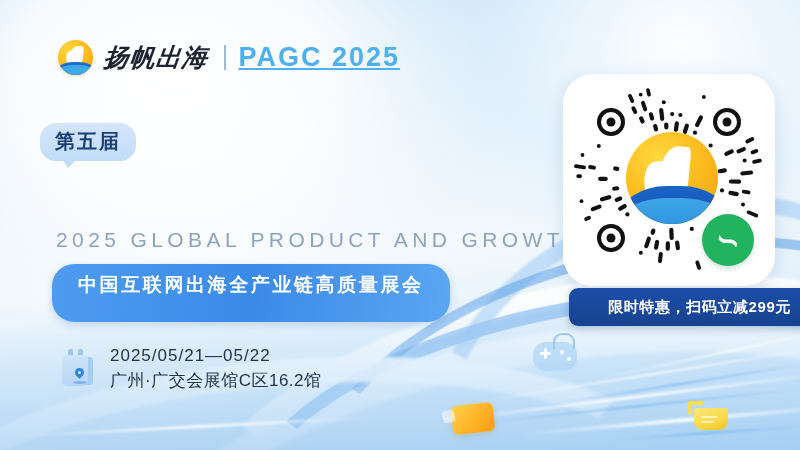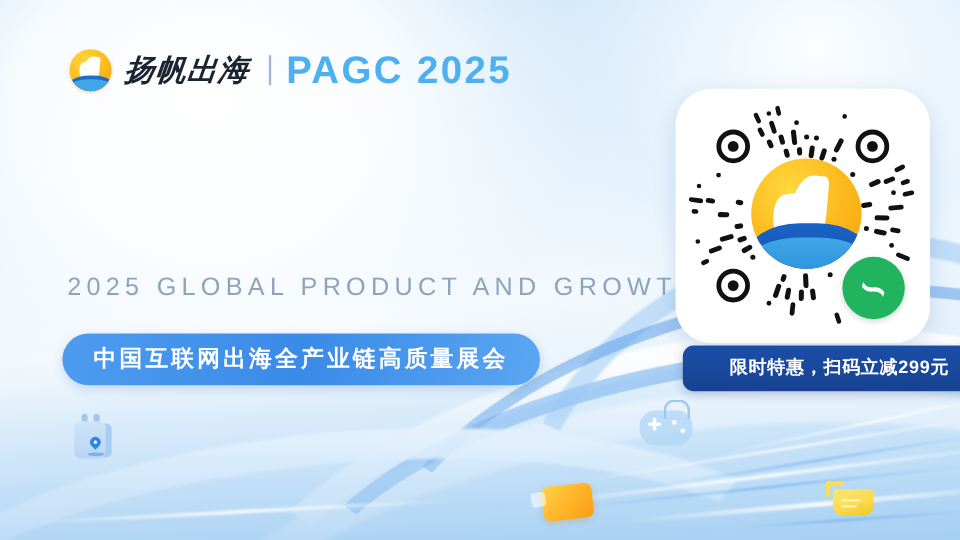--- a/index.html
+++ b/index.html
@@ -88,37 +88,37 @@
     background:#ffffff;border-radius:55% 14% 40% 12%;transform:rotate(6deg);}
   .logo-sail2{position:absolute;left:8px;top:11px;width:8px;height:13px;
     background:#ffffff;border-radius:60% 10% 45% 18%;transform:rotate(-8deg);opacity:.96;}
   .logo-wave{position:absolute;left:-3px;bottom:-4px;width:42px;height:17px;
     background:linear-gradient(180deg,#1f6fd0 0%,#1656b4 100%);border-radius:50% 50% 46% 46%/70% 70% 40% 40%;}
   .logo-wave2{position:absolute;left:-2px;bottom:-1px;width:40px;height:11px;
     background:#3fa9e8;border-radius:50% 50% 40% 40%/80% 80% 30% 30%;}
   .brand-cn{margin-left:11px;font-size:25px;font-weight:bold;color:#1b2430;
     letter-spacing:1px;font-style:italic;transform:skewX(-6deg);}
   .brand-div{margin:0 13px 0 16px;width:1.5px;height:25px;background:#9fb9d4;}
-  .brand-en{font-size:32px;font-weight:bold;color:#4eb0f0;letter-spacing:2px;}
+  .brand-en{font-size:27px;font-weight:bold;color:#4eb0f0;letter-spacing:2px;text-decoration:underline;}
 
   
   .badge{position:absolute;left:40px;top:123px;
     background:linear-gradient(180deg,#d3e6fb 0%,#c2dcf8 100%);
     border-radius:16px;padding:5px 15px 6px;}
   .badge span{font-size:20px;font-weight:bold;color:#1c3f74;letter-spacing:2px;}
   .badge:after{content:"";position:absolute;left:22px;bottom:-7px;width:0;height:0;
     border-left:6px solid transparent;border-right:9px solid transparent;border-top:9px solid #c2dcf8;}
   .title-cn{position:absolute;left:52px;top:164px;font-size:55px;font-weight:bold;
     color:#18263c;letter-spacing:2px;line-height:1.05;white-space:nowrap;
     text-shadow:0 2px 5px rgba(255,255,255,.55);}
   .title-en{position:absolute;left:56px;top:228px;font-size:21px;color:#8ea4bd;
     letter-spacing:4.4px;white-space:nowrap;font-weight:400;}
-  .pill{position:absolute;left:52px;top:278px;
+  .pill{position:absolute;left:52px;top:264px;
     background:linear-gradient(95deg,#4e9cf0 0%,#3a8ae8 50%,#5aa6f2 100%);
-    border-radius:22px;padding:8px 26px 9px;box-shadow:0 3px 9px rgba(40,110,200,.22);}
+    border-radius:22px;padding:8px 26px 24px;box-shadow:0 3px 9px rgba(40,110,200,.22);}
   .pill span{font-size:19px;font-weight:bold;color:#ffffff;letter-spacing:2.6px;white-space:nowrap;}
 
   
   .venue{position:absolute;left:58px;top:344px;display:flex;align-items:center;}
   .venue-icon{position:relative;width:42px;height:42px;flex:none;}
   .vi-back{position:absolute;left:19px;top:9px;width:16px;height:28px;border-radius:4px;
     background:rgba(152,196,240,.78);}
   .vi-main{position:absolute;left:4px;top:7px;width:26px;height:31px;border-radius:5px;
     background:linear-gradient(180deg,#cfe4f8 0%,#b6d6f4 100%);}
   .vi-t1,.vi-t2{position:absolute;top:1px;width:5px;height:8px;border-radius:2px;background:#9ec7ef;}
@@ -202,34 +202,41 @@
       <div class="logo-sail2"></div>
       <div class="logo-sail"></div>
       <div class="logo-wave"></div>
       <div class="logo-wave2"></div>
     </div>
     <div class="brand-cn">扬帆出海</div>
     <div class="brand-div"></div>
     <div class="brand-en">PAGC 2025</div>
   </div>
 
+  <div class="badge">
+    <span>第五届</span>
+  </div>
   <div class="title-en">2025 GLOBAL PRODUCT AND GROWTH EXHIBITION</div>
   <div class="pill">
     <span>中国互联网出海全产业链高质量展会</span>
   </div>
 
   <div class="venue">
     <div class="venue-icon">
       <div class="vi-back"></div>
       <div class="vi-t1"></div>
       <div class="vi-t2"></div>
       <div class="vi-main">
         <div class="vi-pin"></div>
         <div class="vi-base"></div>
       </div>
+    </div>
+    <div class="venue-text">
+      <div class="venue-date">2025/05/21—05/22</div>
+      <div class="venue-addr">广州·广交会展馆C区16.2馆</div>
     </div>
   </div>
 
   <div class="qr-card">
     <svg class="qr-svg" width="212" height="212" viewBox="0 0 212 212">
       <g id="qr-marks" fill="#111111">
           <circle cx="159.0" cy="116.4" r="2.1"></circle>
           <circle cx="128.8" cy="154.9" r="2.1"></circle>
           <rect x="106.4" y="153.7" width="4.2" height="12.4" rx="2.1" transform="rotate(177.4 108.5 159.9)"></rect>
           <rect x="87.9" y="154.3" width="4.2" height="6.5" rx="2.1" transform="rotate(197.3 90.0 157.6)"></rect>

